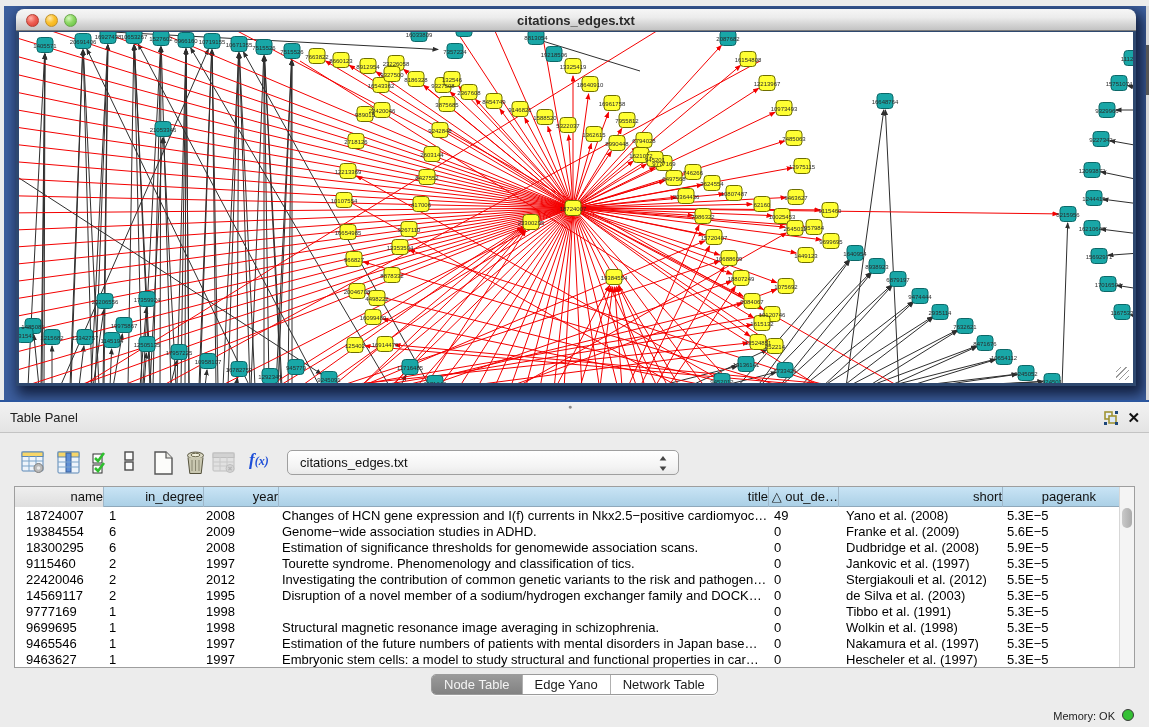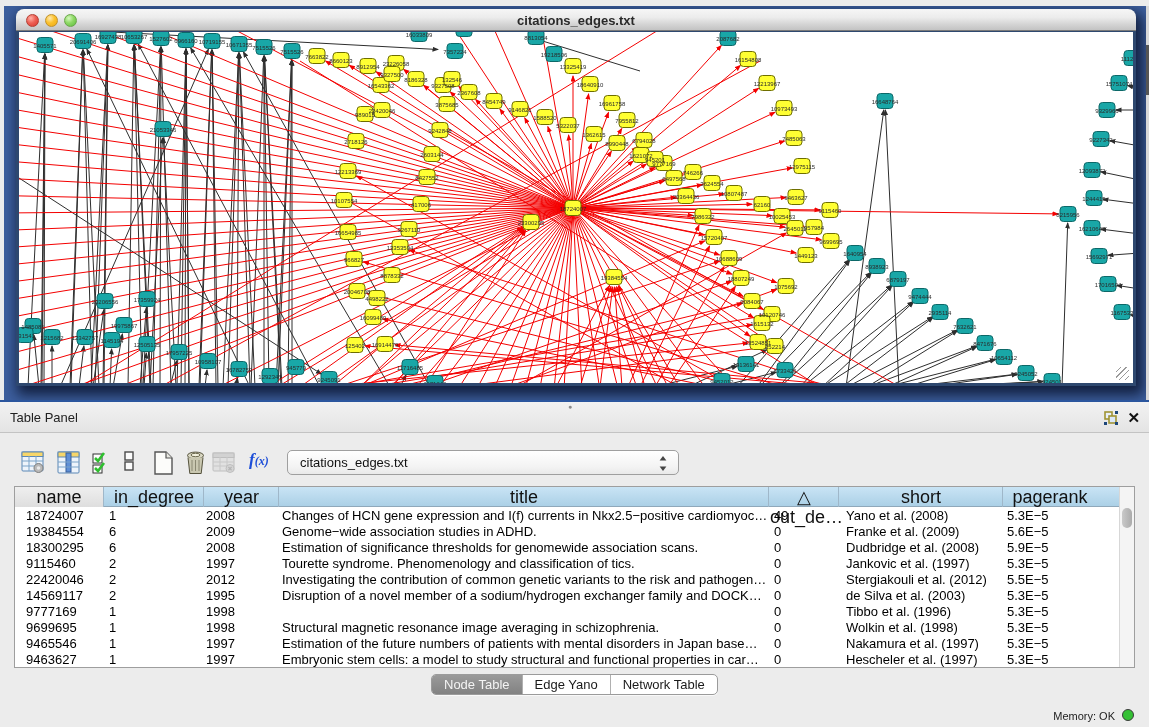--- a/index.html
+++ b/index.html
@@ -23,21 +23,21 @@
 #phead .lbl { position:absolute; left:10px; top:8px; font-size:13px; color:#222; }
 #pclose { position:absolute; right:9px; top:7px; font-size:15px; font-weight:bold; color:#111; }
 #pfloat { position:absolute; right:31px; top:9px; width:14px; height:14px; }
 #toolbar { position:absolute; left:0; top:30px; width:100%; height:50px; border-top:1px solid #c3c3c3; }
 .icon { position:absolute; top:18px; }
 #combo { position:absolute; left:287px; top:17px; width:392px; height:25px; background:linear-gradient(#ffffff,#f3f3f3 70%,#e9e9e9); border:1px solid #9f9f9f; border-radius:5px; }
 #combo .txt { position:absolute; left:12px; top:4px; font-size:13px; color:#111; }
 
 #tbl { position:absolute; left:14px; top:84px; width:1121px; height:182px; background:#fff; border:1px solid #9e9e9e; }
 #thead { position:absolute; left:0; top:0; width:100%; height:20px; background:linear-gradient(#c9e4f5,#abd0e6); border-bottom:1px solid #8fa8ba; }
-.th { position:absolute; top:0; height:20px; font-size:18px; color:#111; text-align:center; line-height:20px; border-right:1px solid #9fb7c9; }
+.th { position:absolute; top:0; height:20px; font-size:13px; color:#111; text-align:right; line-height:20px; border-right:1px solid #9fb7c9; }
 #tbody { position:absolute; left:0; top:21px; width:1106px; }
 .tr { position:relative; height:16px; white-space:nowrap; }
 .c { position:absolute; top:0; font-size:13px; color:#000; overflow:hidden; line-height:16px; }
 .c0 { left:11px;  width:80px; }
 .c1 { left:94px;  width:94px; }
 .c2 { left:191px; width:70px; }
 .c3 { left:267px; width:485px; }
 .c4 { left:759px; width:64px; }
 .c5 { left:831px; width:158px; }
 .c6 { left:992px; width:100px; }
@@ -718,21 +718,21 @@
           <div class="c c3">Disruption of a novel member of a sodium/hydrogen exchanger family and DOCK…</div>
           <div class="c c4">0</div>
           <div class="c c5">de Silva et al. (2003)</div>
           <div class="c c6">5.3E−5</div>
         </div>
         <div class="tr">
           <div class="c c0">9777169</div>
           <div class="c c1">1</div>
           <div class="c c2">1998</div>
           <div class="c c4">0</div>
-          <div class="c c5">Tibbo et al. (1996)</div>
+          <div class="c c5">Tibbo et al. (1991)</div>
           <div class="c c6">5.3E−5</div>
         </div>
         <div class="tr">
           <div class="c c0">9699695</div>
           <div class="c c1">1</div>
           <div class="c c2">1998</div>
           <div class="c c3">Structural magnetic resonance image averaging in schizophrenia.</div>
           <div class="c c4">0</div>
           <div class="c c5">Wolkin et al. (1998)</div>
           <div class="c c6">5.3E−5</div>

